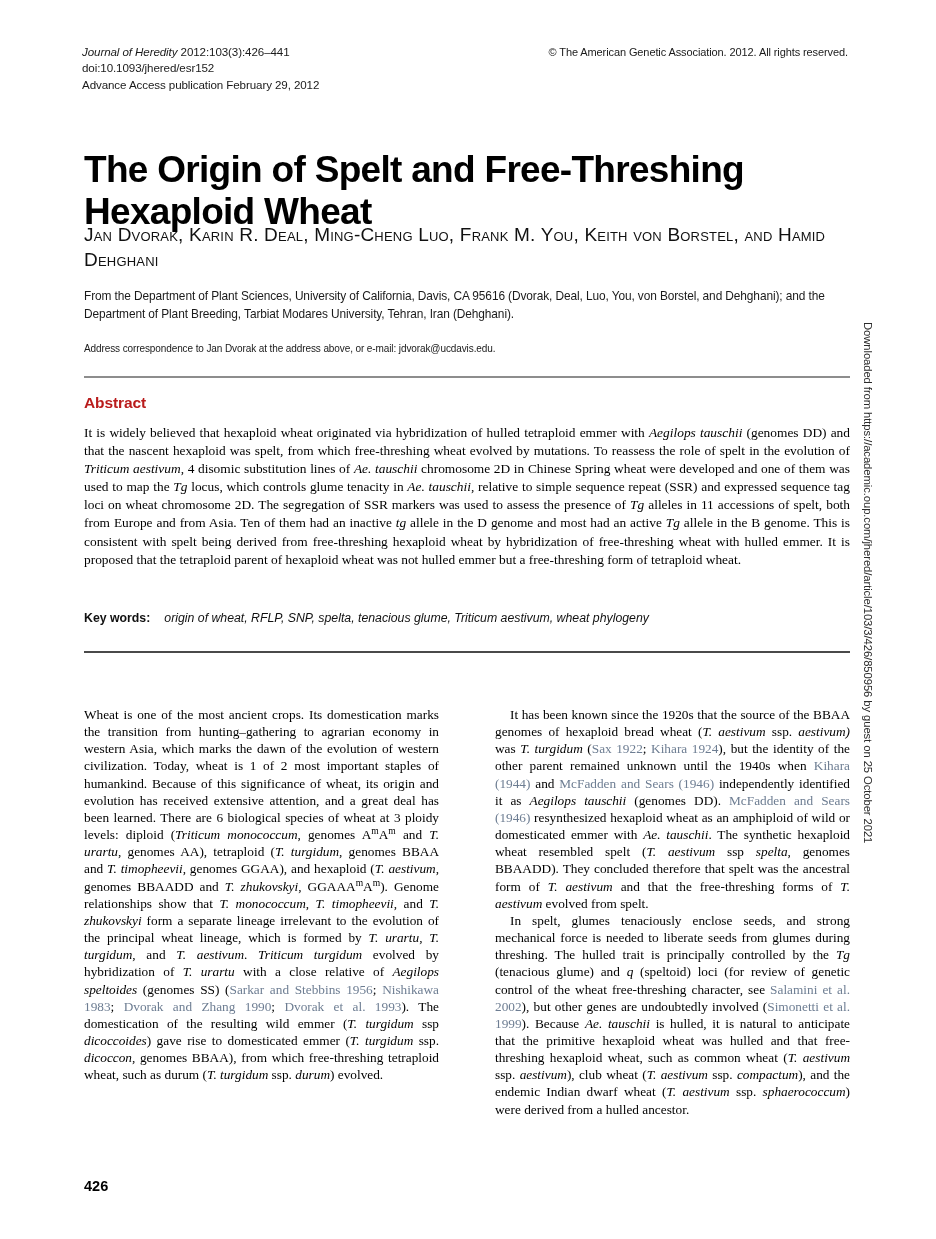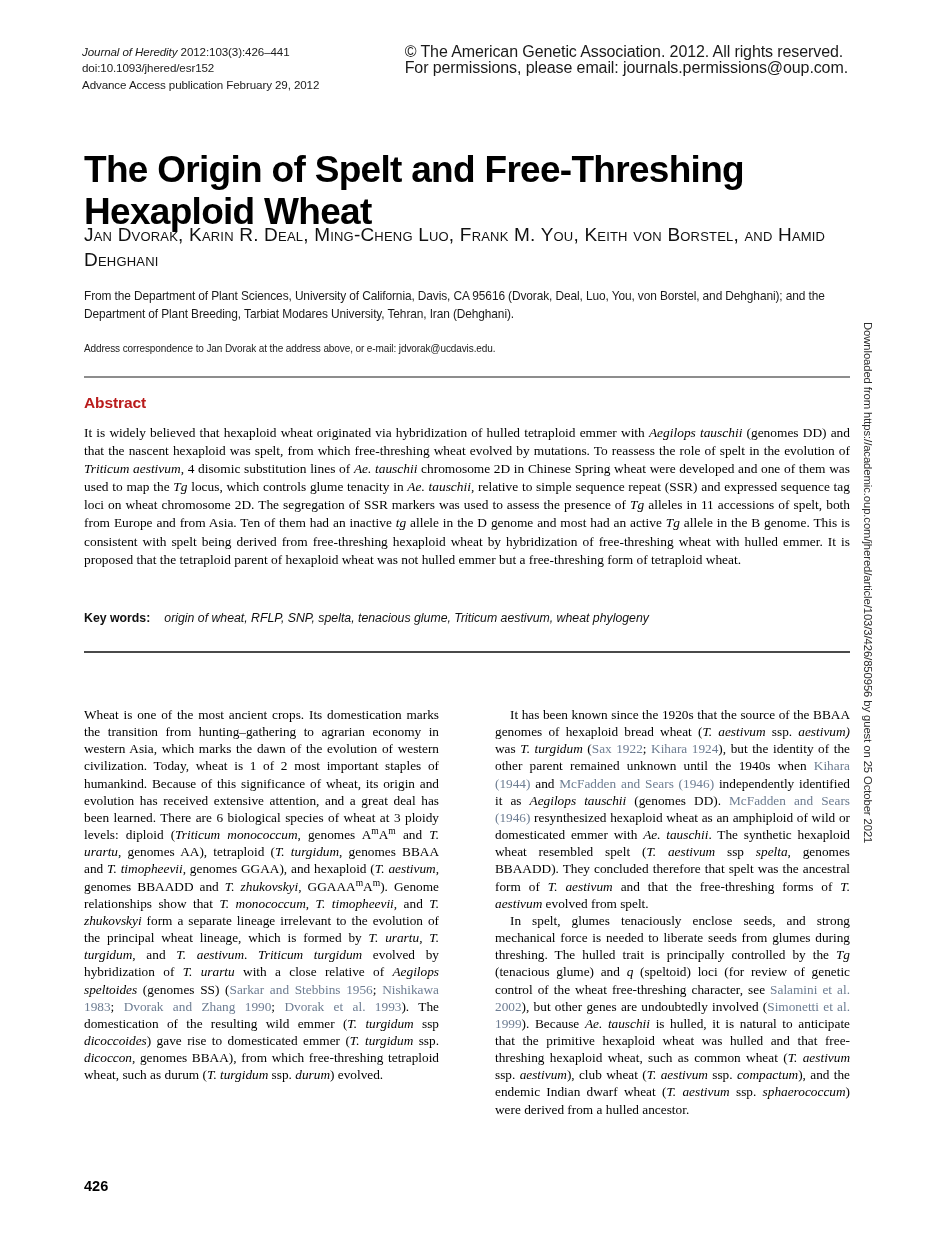--- a/index.html
+++ b/index.html
@@ -39,23 +39,24 @@
     font-size: 11.6px;
     line-height: 16.3px;
     color: #1a1a1a;
     letter-spacing: -0.1px;
   }
   .masthead-left .journal-line em {
     font-style: italic;
   }
   .masthead-right {
     font-family: "Liberation Sans", sans-serif;
-    font-size: 16px;
+    font-size: 11px;
     line-height: 16.3px;
     color: #1a1a1a;
+    text-align: right;
     letter-spacing: -0.1px;
     padding-top: 0px;
   }
 
   
   .article-title {
     position: absolute;
     left: 84px;
     top: 124px;
     width: 780px;
@@ -208,21 +209,20 @@
 <div class="page">
 
   <div class="masthead">
     <div class="masthead-left">
       <div class="journal-line"><em>Journal of Heredity</em> <span>2012:103(3):426–441</span></div>
       <div>doi:10.1093/jhered/esr152</div>
       <div>Advance Access publication February 29, 2012</div>
     </div>
     <div class="masthead-right">
       <div>© The American Genetic Association. 2012. All rights reserved.</div>
-      <div>For permissions, please email: journals.permissions@oup.com.</div>
     </div>
   </div>
 
   <h1 class="article-title">The Origin of Spelt and Free-Threshing Hexaploid Wheat</h1>
 
   <div class="authors">Jan Dvorak, Karin R. Deal, Ming-Cheng Luo, Frank M. You, Keith von Borstel, and Hamid Dehghani</div>
 
   <div class="affiliation">From the Department of Plant Sciences, University of California, Davis, CA 95616 (Dvorak, Deal, Luo, You, von Borstel, and Dehghani); and the Department of Plant Breeding, Tarbiat Modares University, Tehran, Iran (Dehghani).</div>
   <div class="correspondence">Address correspondence to Jan Dvorak at the address above, or e-mail: jdvorak@ucdavis.edu.</div>
 

